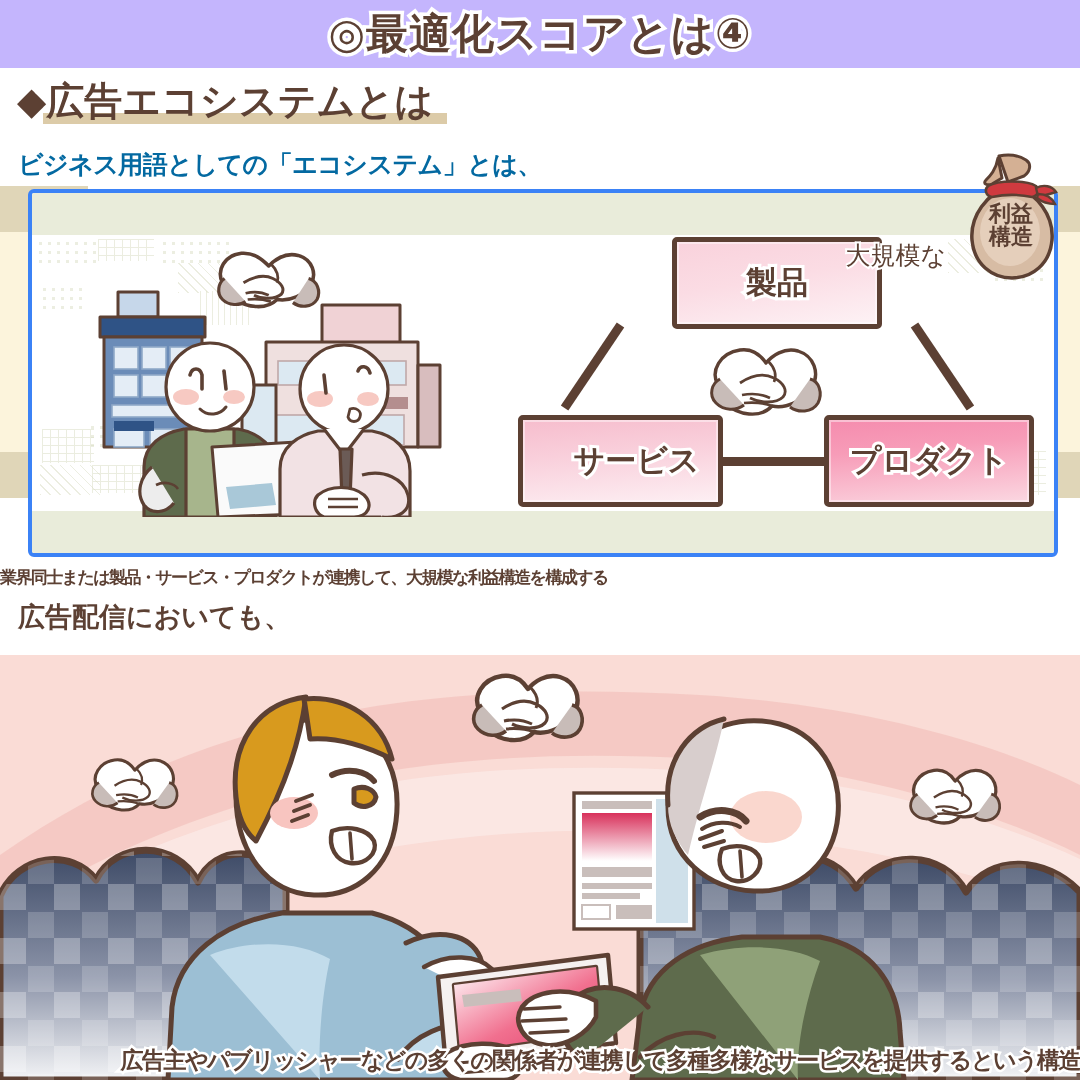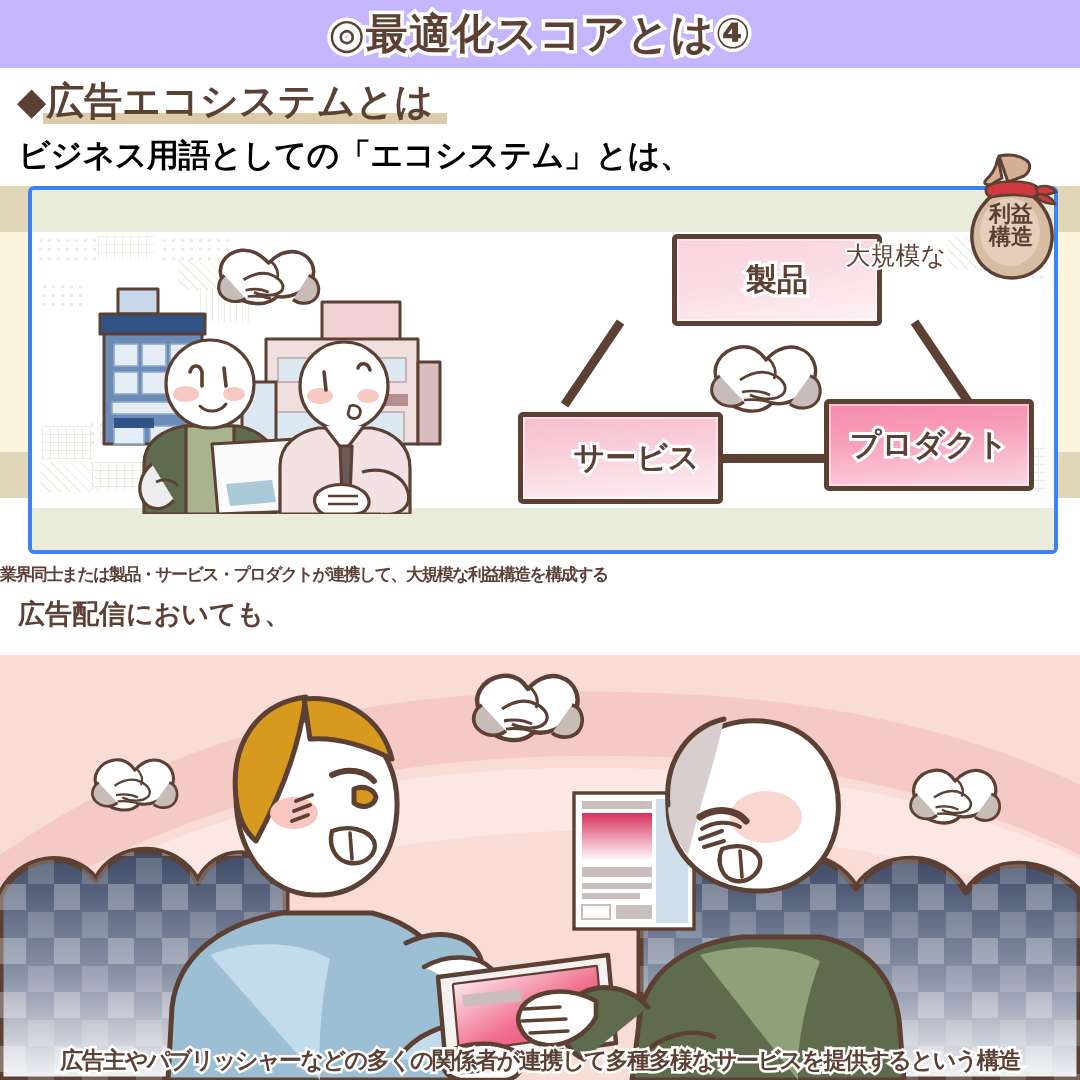--- a/index.html
+++ b/index.html
@@ -37,22 +37,22 @@
     position:relative;
     font-size:38px; font-weight:bold; color:#5C4033;
     line-height:1.15;
     padding:0 10px 0 0;
   }
   .sec-heading .hl {
     position:absolute; left:26px; right:-4px; bottom:0px; height:11px;
     background:#DCCBA8; z-index:-1;
   }
   .sec-sub {
-    margin:10px 0 0 18px;
-    font-size:32px; font-weight:bold; color:#000000;
+    margin:24px 0 0 18px;
+    font-size:25px; font-weight:bold; color:#0369a1;
     letter-spacing:-0.5px;
   }
 
   
   .bag-row {
     position:absolute; right:8px; top:82px;
     display:flex; align-items:flex-end; gap:6px;
     z-index:9;
   }
   .bag-label {
@@ -128,21 +128,21 @@
   .node-top {
     left:166px; top:0px; width:210px; height:92px;
     background:linear-gradient(170deg,#F9D2DC 0%,#FBDCE4 45%,#FDF2F5 100%);
   }
   .node-left {
     left:12px; top:178px; width:205px; height:92px;
     background:linear-gradient(175deg,#F6BDCD 0%,#F9CFDB 40%,#FDEFF3 100%);
     padding-left:32px;
   }
   .node-right {
-    right:2px; top:165px; width:210px; height:92px;
+    right:2px; top:178px; width:210px; height:92px;
     background:linear-gradient(175deg,#F58CAE 0%,#F79CB8 35%,#FBD7E1 100%);
   }
   .conn { position:absolute; background:#5C4033; }
   .conn-h { left:208px; top:220px; width:126px; height:9px; }
   .conn-dl {
     left:110px; top:88px; width:9px; height:100px;
     transform-origin: top center; transform: rotate(34deg);
   }
   .conn-dr {
     left:404px; top:88px; width:9px; height:100px;
@@ -167,21 +167,21 @@
     position:absolute; left:0; right:0; bottom:0; height:425px;
     overflow:hidden;
     background:#FADCD6;
   }
   .sec2 .arcs { position:absolute; inset:0; }
   .sec2 .navy {
     position:absolute; left:0; right:0; bottom:0; height:250px;
   }
   .cap2 {
     position:absolute; left:0; right:0; bottom:4px; z-index:20;
-    text-align:center;
+    text-align:right;
     font-size:23px; font-weight:bold; color:#5C4033;
     letter-spacing:-1.5px;
     -webkit-text-stroke:5px #ffffff; paint-order: stroke fill;
   }
 
   svg { display:block; }
 </style>
 </head>
 <body>
 

